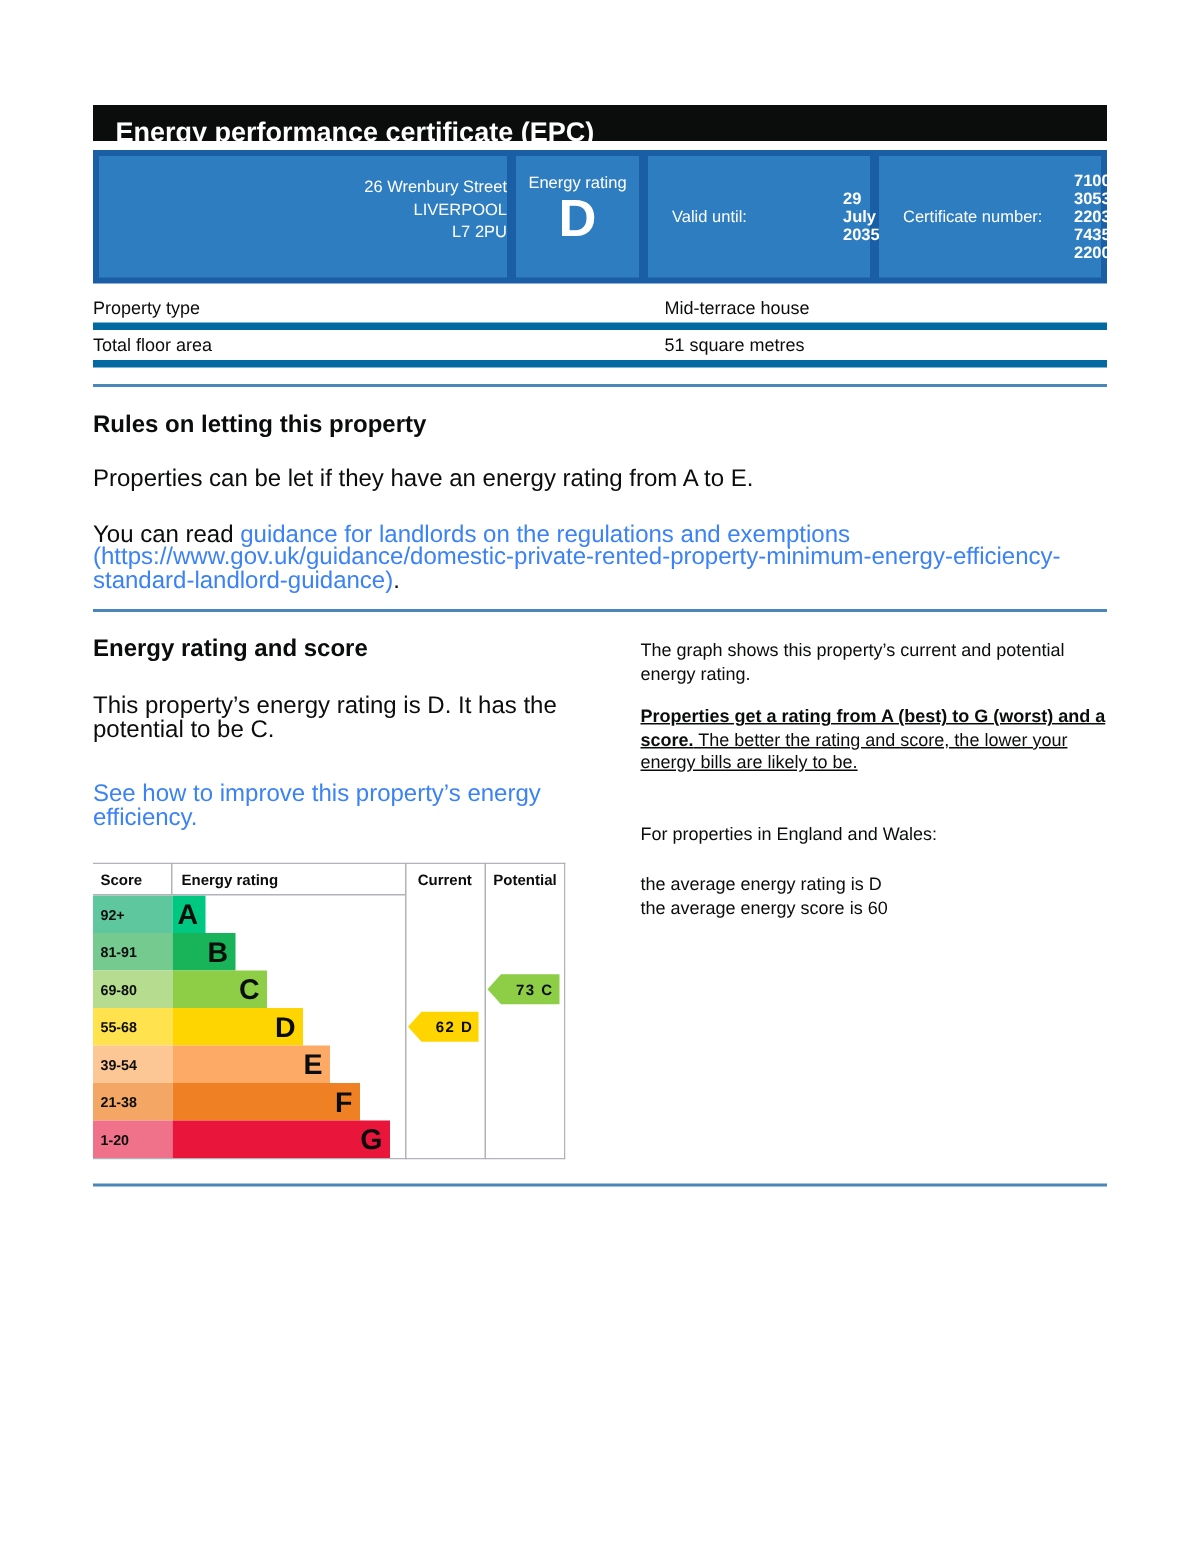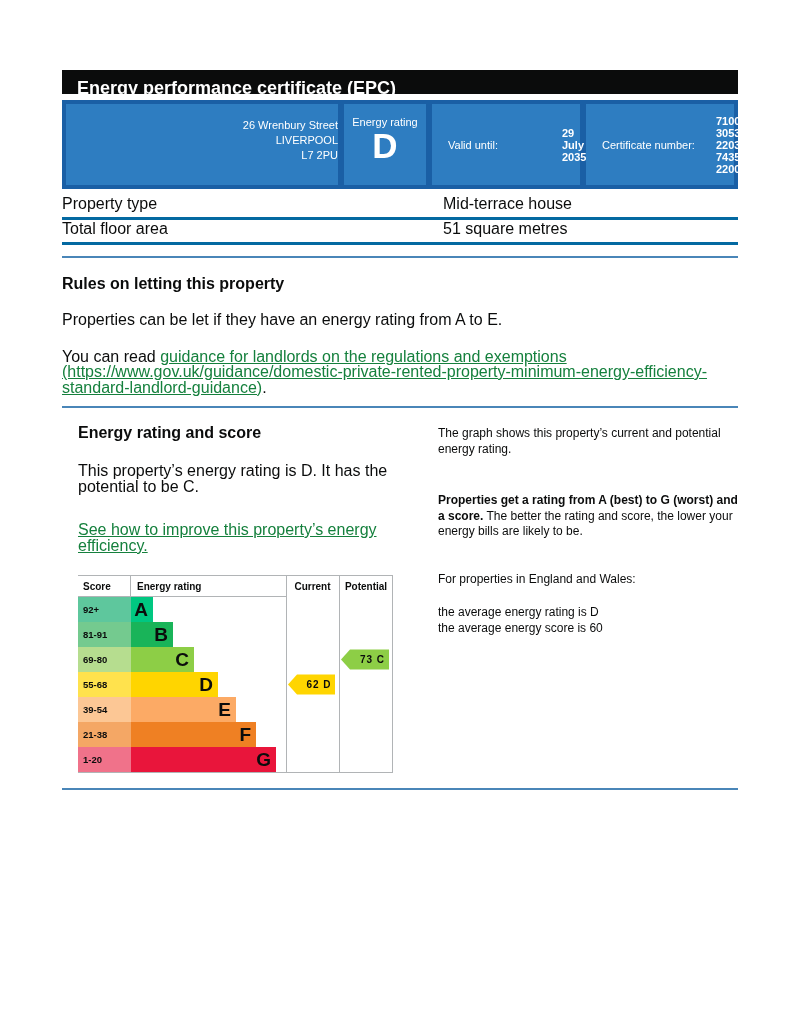--- a/index.html
+++ b/index.html
@@ -36,52 +36,52 @@
   .rating-box .rating-letter { font-size: 35px; font-weight: bold; line-height: 36px; }
   .validity-col { flex: 1; display: flex; flex-direction: row; gap: 6px; justify-content: space-between; }
   .validity-row { flex: 1; display: flex; align-items: center; padding-left: 16px; font-size: 11px; position: relative; }
   .validity-row .v-label { }
   .validity-row .v-value { position: absolute; left: 130px; font-weight: bold; }
 
   
   .facts-table { margin-top: 6px; }
   .fact-row {
     position: relative; height: 25px;
-    border-bottom: 3px solid #0369a1;
-    font-size: 16px;
-    display: flex; 
+    border-bottom: 5px solid #0369a1;
+    font-size: 12px;
+    display: flex; align-items: center;
   }
   .fact-value { position: absolute; left: 338px; margin-left: 43px; }
 
   hr.rule {
     border: none; height: 2px; background: #4a86b8; margin-top: 11px;
   }
 
   h2.section-heading { font-size: 16px; font-weight: bold; margin-top: 17px; }
 
   .body-text { font-size: 16px; line-height: 15.5px; }
 
   .letting-para { margin-top: 19px; }
   .letting-link-para { margin-top: 21px; max-width: 660px; }
   .letting-rule { margin-top: 26px; }
 
-  a.gov-link, .gov-link { color: #15803d; text-decoration: underline; cursor: pointer; text-align: right; }
+  a.gov-link, .gov-link { color: #3b82f6; cursor: pointer; text-align: right; }
 
   
   .columns { display: flex; margin-top: 16px; gap: 45px; }
-  .col-left { width: 320px; margin-left: 16px; }
+  .col-left { width: 320px; }
   .col-right { width: 311px; }
   .col-left h2 { margin-top: 0; }
   .rating-para { margin-top: 21px; }
   .improve-link-para { margin-top: 28px; }
   .chart-wrap { margin-top: 22px; }
 
   .col-right p { font-size: 12px; line-height: 15.5px; }
   .graph-intro { margin-top: 2px; }
-  .rating-explain { margin-top: 36px; }
+  .rating-explain { margin-top: 13px; text-decoration: underline; }
   .for-properties { margin-top: 32px; }
   .averages { margin-top: 18px; }
 
   .bold { font-weight: bold; }
 
   
   .chart-header { font-size: 10px; font-weight: bold; fill: #0b0c0c; }
   .score-label { font-size: 9.5px; font-weight: bold; fill: #0b0c0c; }
   .band-letter { font-size: 19px; font-weight: bold; fill: #0b0c0c; }
   .arrow-label { font-size: 10px; font-weight: bold; fill: #0b0c0c; letter-spacing: 1px; }

